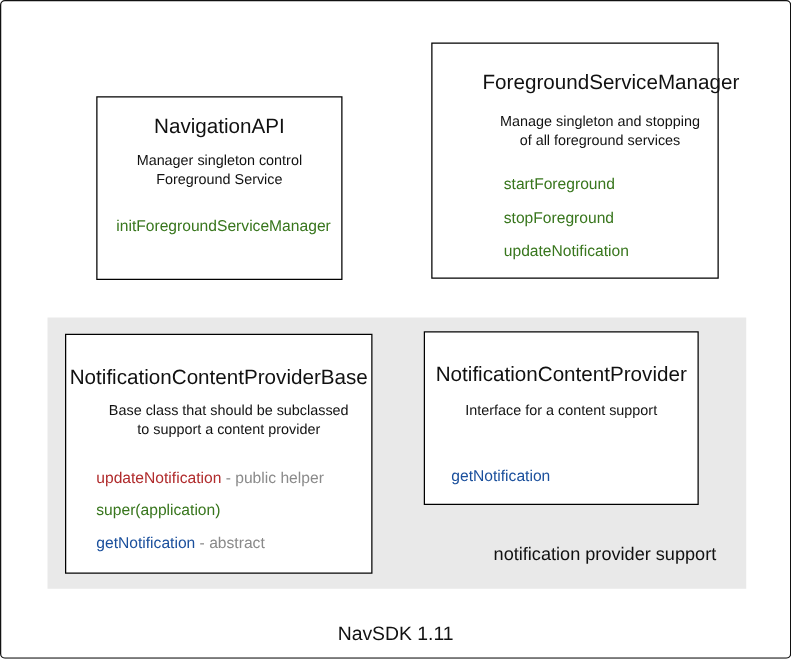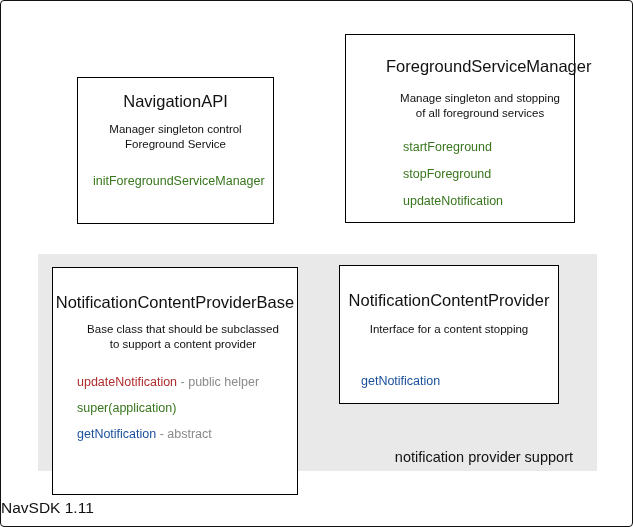--- a/index.html
+++ b/index.html
@@ -66,43 +66,44 @@
 
   
   #panel {
     position: absolute;
     left: 37px; top: 253px;
     width: 559px; height: 217px;
     background: var(--panel-gray, #e9e9e9);
   }
   #panel-label {
     position: absolute;
-    right: 24px; bottom: 5px;
+    right: 24px; bottom: 18px;
     font-size: 14.5px;
     line-height: 18px;
     color: #111111;
     white-space: nowrap;
   }
 
   
-  .b2 { left: 14px; top: 13px; width: 246px; height: 228px; }
+  .b2 { left: 14px; top: 13px; width: 246px; height: 192px; }
   .b2 .box-title { margin-top: 24px; }
   .b2 .box-desc  { margin-top: 9px; margin-left: 16px; }
   .b2 .methods   { margin-top: 20px; padding-left: 24px; }
 
   
   .b3 { left: 301px; top: 11px; width: 220px; height: 139px; }
   .b3 .box-title { margin-top: 24px; }
   .b3 .box-desc  { margin-top: 11px; }
   .b3 .methods   { margin-top: 34px; padding-left: 21px; }
 
   #footer-label {
     position: absolute;
     left: 0; top: 497px;
     width: 100%;
+    text-align: center;
     font-size: 15.5px;
     line-height: 20px;
     color: #111111;
   }
 </style>
 </head>
 <body>
 
 <div id="canvas">
 
@@ -141,21 +142,21 @@
       <div class="methods">
         <div class="method-row"><span class="m-red">updateNotification</span><span class="m-note"> - public helper</span></div>
         <div class="method-row"><span class="m-green">super(application)</span></div>
         <div class="method-row"><span class="m-blue">getNotification</span><span class="m-note"> - abstract</span></div>
       </div>
     </div>
 
     <div class="class-box b3">
       <div class="box-title">NotificationContentProvider</div>
       <div class="box-desc">
-        <div>Interface for a content stopping</div>
+        <div>Interface for a content support</div>
       </div>
       <div class="methods">
         <div class="method-row"><span class="m-blue">getNotification</span></div>
       </div>
     </div>
 
     <div id="panel-label">notification provider support</div>
   </div>
 
   <div id="footer-label">NavSDK 1.11</div>

